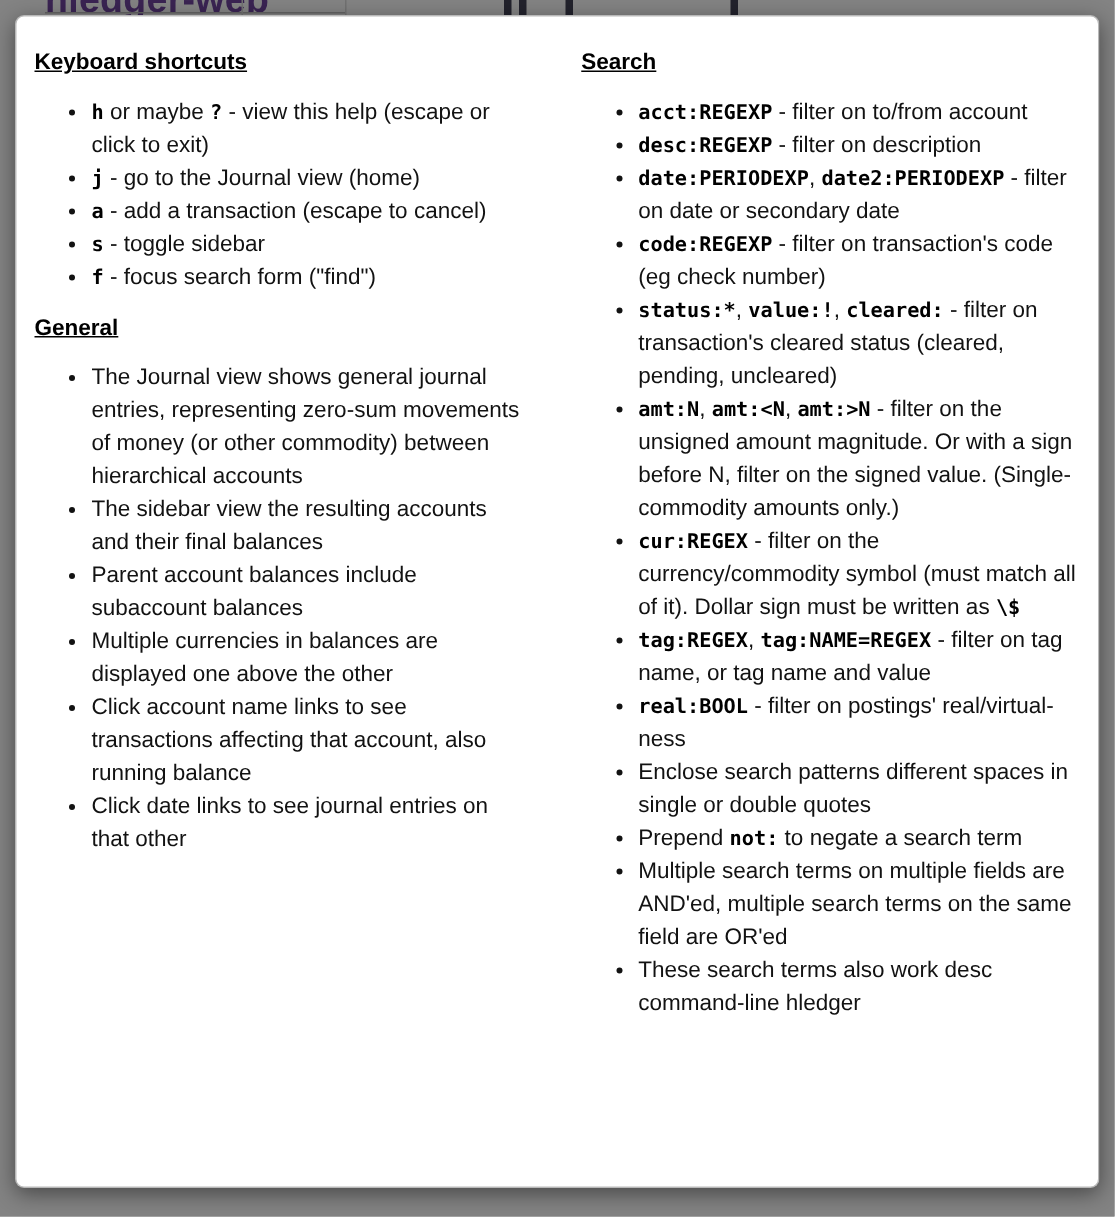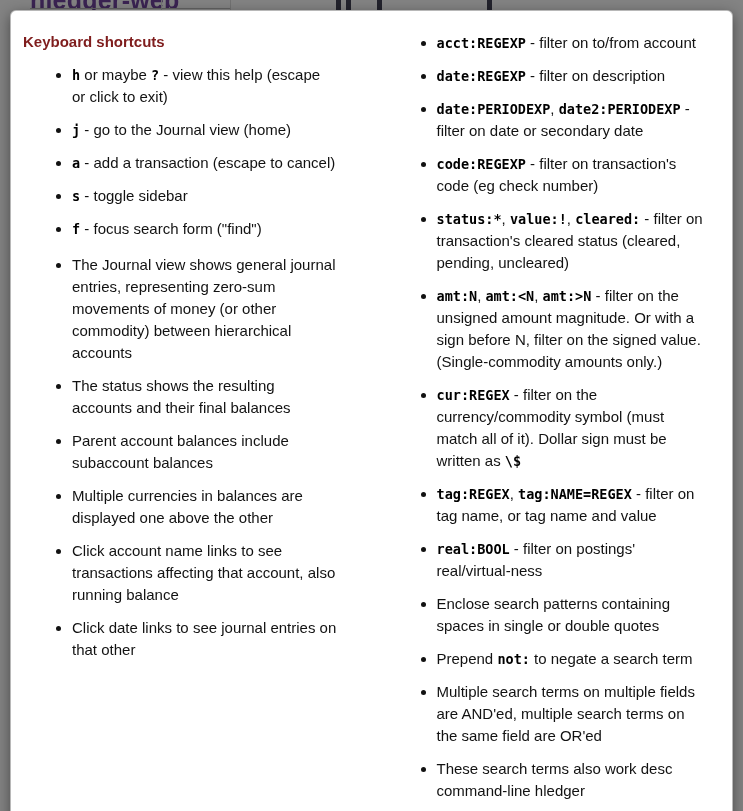--- a/index.html
+++ b/index.html
@@ -73,33 +73,34 @@
     padding: 8px 6px 24px 6px;
   }
   .help-col { width: 50%; }
   .help-col.left  { padding: 0 24px 0 6px; }
   .help-col.right { padding: 0 8px 0 16px; }
 
   .section-heading {
     margin: 14px 0 0 0;
     font-size: 15px;
     font-weight: 700;
-    color: #7f1d1d;
+    color: #000000;
     line-height: 18px;
+    text-decoration: underline;
   }
   .help-list {
     margin: 13px 0 14px 0;
     padding-left: 38px;
     list-style-type: disc;
   }
   .help-list li {
     font-size: 15px;
     line-height: 22px;
     color: #121212;
-    margin: 11px;
+    margin: 0;
   }
   code.kbd {
     font-family: "DejaVu Sans Mono", monospace;
     font-weight: 700;
     font-size: 13.5px;
     color: #000000;
     background: none;
     white-space: nowrap;
   }
 </style>
@@ -121,40 +122,42 @@
   <div class="modal-body">
     <div class="help-col left">
         <h4 class="section-heading">Keyboard shortcuts</h4>
         <ul class="help-list">
           <li><code class="kbd">h</code> or maybe <code class="kbd">?</code> - view this help (escape or click to exit)</li>
           <li><code class="kbd">j</code> - go to the Journal view (home)</li>
           <li><code class="kbd">a</code> - add a transaction (escape to cancel)</li>
           <li><code class="kbd">s</code> - toggle sidebar</li>
           <li><code class="kbd">f</code> - focus search form ("find")</li>
         </ul>
+        <h4 class="section-heading">General</h4>
         <ul class="help-list">
           <li>The Journal view shows general journal entries, representing zero-sum movements of money (or other commodity) between hierarchical accounts</li>
-          <li>The status shows the resulting accounts and their final balances</li>
+          <li>The sidebar view the resulting accounts and their final balances</li>
           <li>Parent account balances include subaccount balances</li>
           <li>Multiple currencies in balances are displayed one above the other</li>
           <li>Click account name links to see transactions affecting that account, also running balance</li>
           <li>Click date links to see journal entries on that other</li>
         </ul>
       </div>
     <div class="help-col right">
+        <h4 class="section-heading">Search</h4>
         <ul class="help-list">
           <li><code class="kbd">acct:REGEXP</code> - filter on to/from account</li>
-          <li><code class="kbd">date:REGEXP</code> - filter on description</li>
+          <li><code class="kbd">desc:REGEXP</code> - filter on description</li>
           <li><code class="kbd">date:PERIODEXP</code>, <code class="kbd">date2:PERIODEXP</code> - filter on date or secondary date</li>
           <li><code class="kbd">code:REGEXP</code> - filter on transaction's code (eg check number)</li>
           <li><code class="kbd">status:*</code>, <code class="kbd">value:!</code>, <code class="kbd">cleared:</code> - filter on transaction's cleared status (cleared, pending, uncleared)</li>
           <li><code class="kbd">amt:N</code>, <code class="kbd">amt:&lt;N</code>, <code class="kbd">amt:&gt;N</code> - filter on the unsigned amount magnitude. Or with a sign before N, filter on the signed value. (Single-commodity amounts only.)</li>
           <li><code class="kbd">cur:REGEX</code> - filter on the currency/commodity symbol (must match all of it). Dollar sign must be written as <code class="kbd">\$</code></li>
           <li><code class="kbd">tag:REGEX</code>, <code class="kbd">tag:NAME=REGEX</code> - filter on tag name, or tag name and value</li>
           <li><code class="kbd">real:BOOL</code> - filter on postings' real/virtual-ness</li>
-          <li>Enclose search patterns containing spaces in single or double quotes</li>
+          <li>Enclose search patterns different spaces in single or double quotes</li>
           <li>Prepend <code class="kbd">not:</code> to negate a search term</li>
           <li>Multiple search terms on multiple fields are AND'ed, multiple search terms on the same field are OR'ed</li>
           <li>These search terms also work desc command-line hledger</li>
         </ul>
       </div>
   </div>
 </div>
 
 </body></html>

